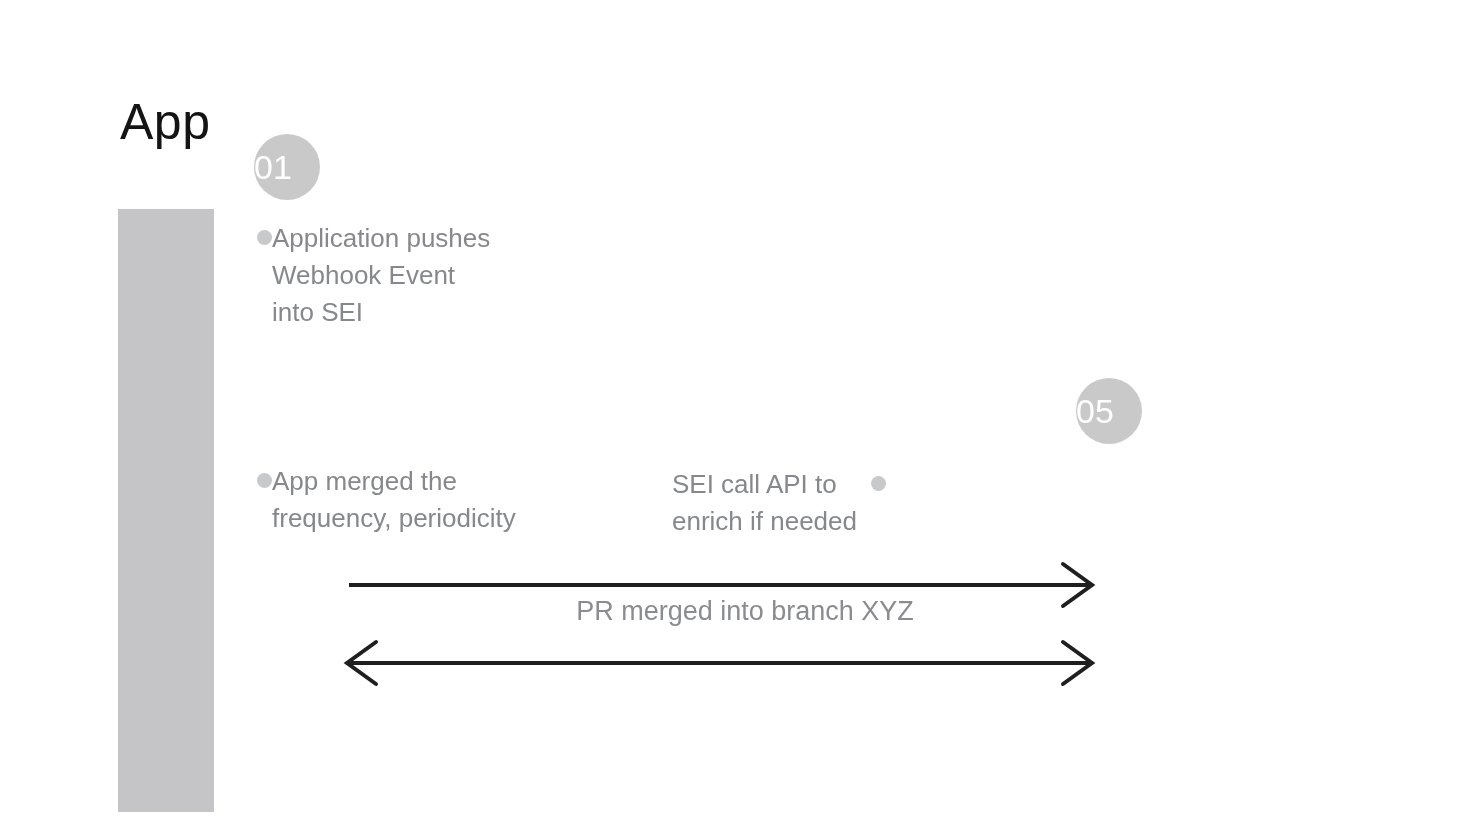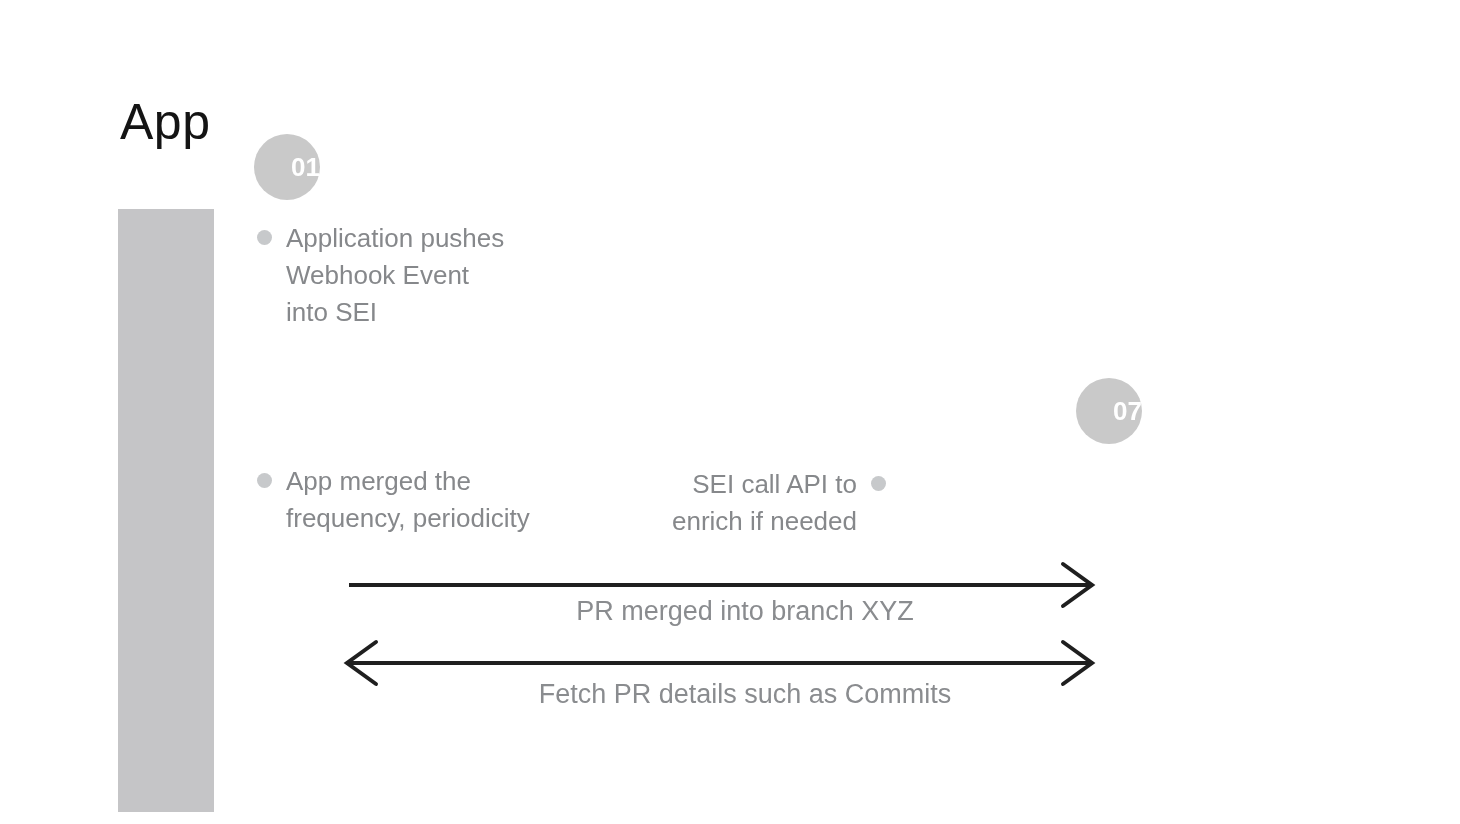--- a/index.html
+++ b/index.html
@@ -36,25 +36,25 @@
     height: 603px;
     background: linear-gradient(170deg, #7bb258 5%, #8bca61 55%, #9de26c 98%);
   }
   .badge {
     position: absolute;
     width: 66px;
     height: 66px;
     border-radius: 50%;
     background: #c9c9c9;
     color: #ffffff;
-    font-size: 26px;
-    font-weight: 700;
+    font-size: 34px;
+    font-weight: 400;
     display: flex;
     align-items: center;
-    justify-content: flex-end;
+    justify-content: flex-start;
   }
   .badge-01 { left: 254px; top: 134px; }
   .badge-02 { left: 1076px; top: 378px; }
   .note {
     position: absolute;
     display: flex;
     align-items: flex-start;
   }
   .note .dot {
     width: 15px;
@@ -64,26 +64,26 @@
     margin-top: 10px;
     flex: 0 0 auto;
   }
   .note .note-text {
     font-size: 26px;
     line-height: 37px;
     color: #86888b;
     white-space: pre-line;
   }
   .note-left { left: 257px; }
-  .note-left .note-text { margin-left: 14px; }
+  .note-left .note-text { }
   .note-1 { top: 220px; }
   .note-2 { top: 372px; }
   .note-3 { top: 463px; }
   .note-right { right: 278px; top: 466px; }
-  .note-right .note-text { text-align: right; }
+  .note-right .note-text { }
   .note-right .dot { margin-left: 14px; }
   .arrow-svg {
     position: absolute;
     left: 340px;
     width: 760px;
     height: 55px;
   }
   .arrow-1 { top: 558px; }
   .arrow-2 { top: 636px; }
   .arrow-label {
@@ -125,41 +125,40 @@
   </div>
 
 
   <div class="note note-left note-3">
     <span class="dot"></span>
     <span class="note-text">App merged the
 frequency, periodicity</span>
   </div>
 
   <div class="badge badge-02">
-    <span>07</span>
+    <span>05</span>
   </div>
 
   <div class="note note-right">
     <span class="note-text">SEI call API to
 enrich if needed</span>
     <span class="dot"></span>
   </div>
 
   <svg class="arrow-svg arrow-1" viewBox="0 0 760 55" xmlns="http://www.w3.org/2000/svg">
     <line x1="9" y1="27" x2="749" y2="27" stroke="#1f1f1f" stroke-width="4"></line>
     <polyline points="723,6 752,27 723,48" fill="none" stroke="#1f1f1f" stroke-width="4" stroke-linecap="round"></polyline>
   </svg>
   <div class="arrow-label arrow-label-1">PR merged into branch XYZ</div>
 
   <svg class="arrow-svg arrow-2" viewBox="0 0 760 55" xmlns="http://www.w3.org/2000/svg">
     <line x1="9" y1="27" x2="749" y2="27" stroke="#1f1f1f" stroke-width="4"></line>
     <polyline points="723,6 752,27 723,48" fill="none" stroke="#1f1f1f" stroke-width="4" stroke-linecap="round"></polyline>
     <polyline points="36,6 7,27 36,48" fill="none" stroke="#1f1f1f" stroke-width="4" stroke-linecap="round"></polyline>
   </svg>
-  <div class="arrow-label arrow-label-2">Fetch PR details such as Commits</div>
 
   <div class="green-bar"></div>
 
   <svg class="logo" viewBox="0 0 74 74" xmlns="http://www.w3.org/2000/svg">
     <defs>
       <radialGradient id="logoGrad" cx="32%" cy="28%" r="90%">
         <stop offset="0%" stop-color="#a9e573"></stop>
         <stop offset="100%" stop-color="#63bb3e"></stop>
       </radialGradient>
     </defs>

